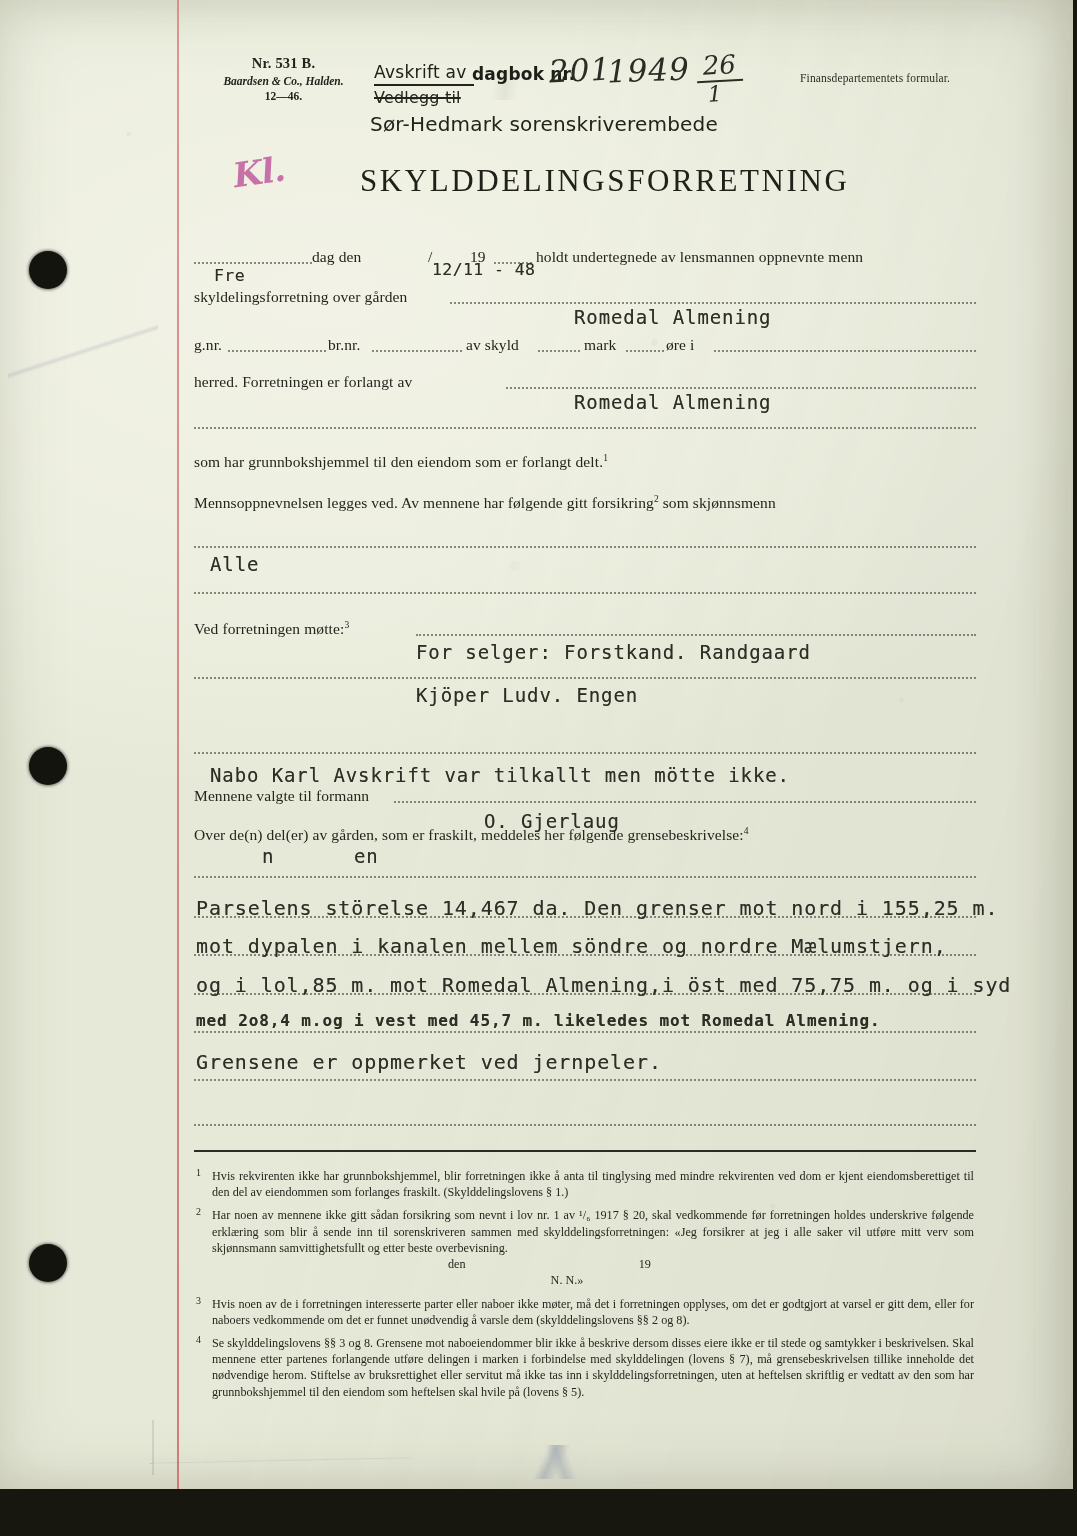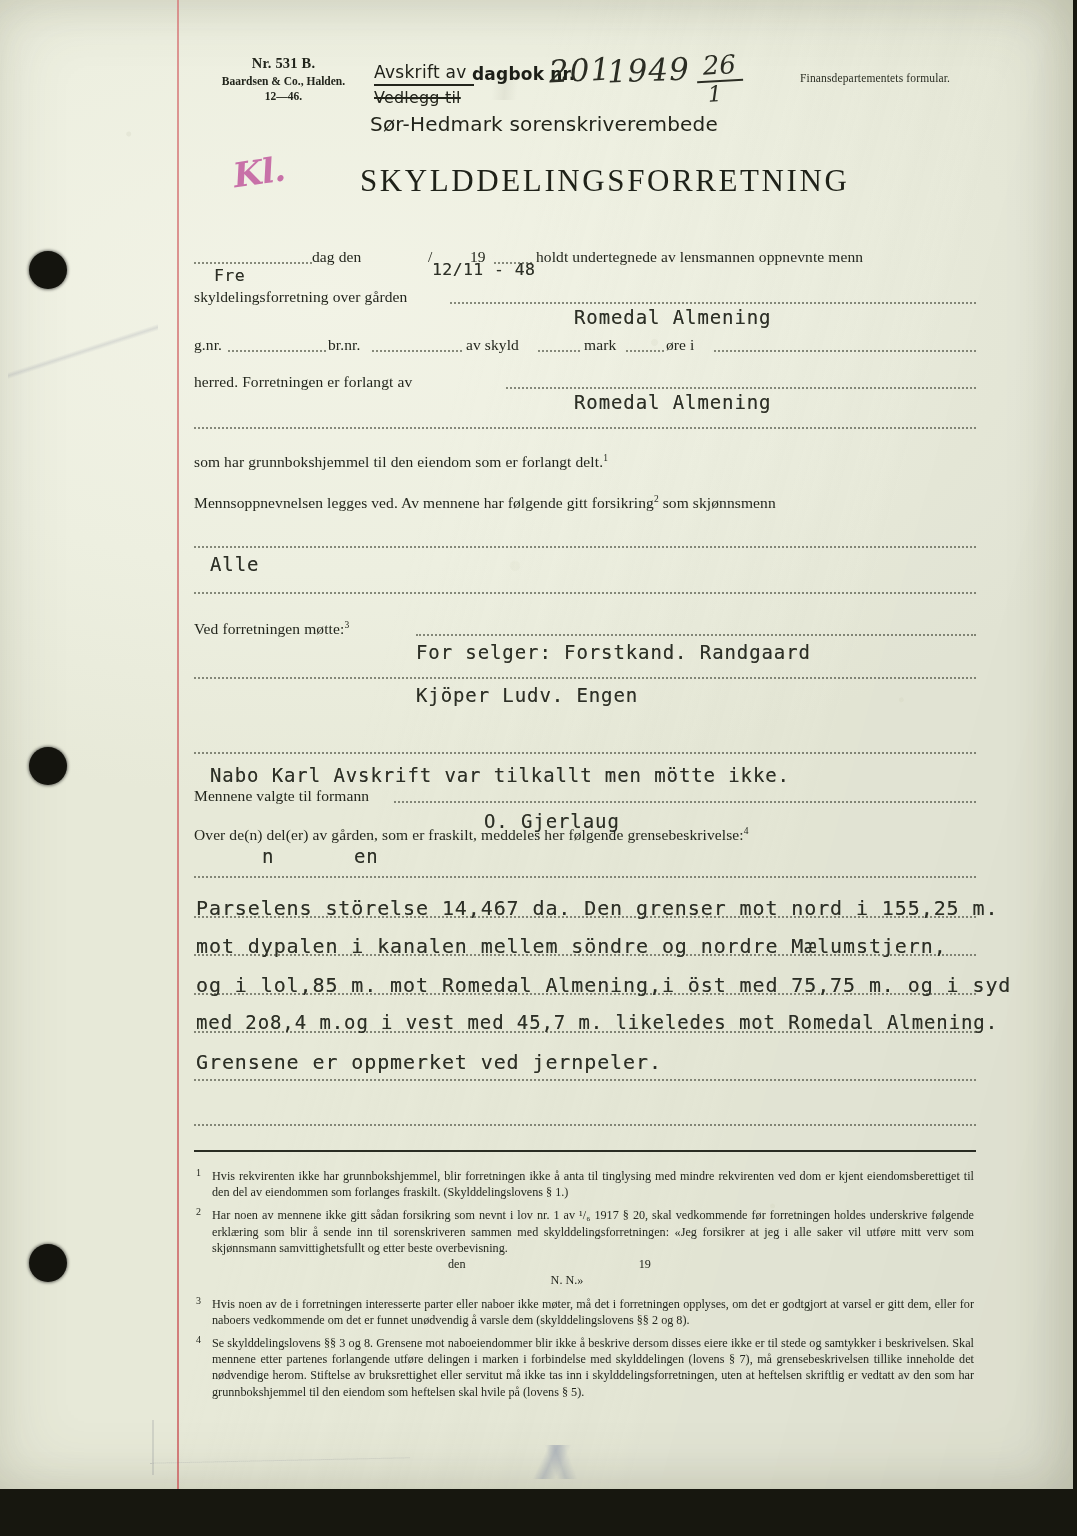--- a/index.html
+++ b/index.html
@@ -66,21 +66,21 @@
                   linear-gradient(70deg,transparent 45%,rgba(70,85,135,.42) 50%,transparent 56%);}
   .sc5{left:300px;top:70px;width:320px;height:30px;opacity:.25;
        background:linear-gradient(95deg,transparent 60%,rgba(120,120,100,.4) 64%,transparent 68%);}
 
   
   .printer-block{
     position:absolute;left:196px;top:54px;width:175px;
     text-align:center;color:#22251c;line-height:1.35;
   }
   .printer-block .l1{font-weight:bold;font-size:14.5px;letter-spacing:.2px;}
-  .printer-block .l2{font-weight:bold;font-size:11.5px;letter-spacing:0;}
+  .printer-block .l2{font-weight:bold;font-size:11.5px;letter-spacing:0;font-style:italic;}
   .printer-block .l3{font-weight:bold;font-size:11.5px;}
 
   .dept{
     position:absolute;left:800px;top:72px;
     font-size:11.5px;color:#2a2d22;letter-spacing:.15px;white-space:nowrap;
   }
 
   .avskrift{
     position:absolute;left:374px;top:62px;
     font-family:"DejaVu Sans", sans-serif;font-size:17px;color:#20221a;
@@ -279,21 +279,21 @@
     <div class="dots" style="left:0;top:916px;width:782px;"></div>
     <div class="dots" style="left:0;top:954px;width:782px;"></div>
     <div class="dots" style="left:0;top:993px;width:782px;"></div>
     <div class="dots" style="left:0;top:1031px;width:782px;"></div>
     <div class="dots" style="left:0;top:1079px;width:782px;"></div>
     <div class="dots" style="left:0;top:1124px;width:782px;"></div>
 
     <span class="tw big" style="left:2px;top:896px;font-size:20px;">Parselens störelse 14,467 da. Den grenser mot nord i 155,25 m.</span>
     <span class="tw big" style="left:2px;top:934px;font-size:20px;">mot dypalen i kanalen mellem söndre og nordre Mælumstjern,</span>
     <span class="tw big" style="left:2px;top:973px;font-size:20px;">og i lol,85 m. mot Romedal Almening,i öst med 75,75 m. og i syd</span>
-    <span class="tw big" style="left:2px;top:1011px;font-size:19px;">med 2o8,4 m.og i vest med 45,7 m. likeledes mot Romedal Almening.</span>
+    <span class="tw big" style="left:2px;top:1011px;font-size:16px;font-weight:bold;">med 2o8,4 m.og i vest med 45,7 m. likeledes mot Romedal Almening.</span>
     <span class="tw big" style="left:2px;top:1050px;font-size:20px;">Grensene er oppmerket ved jernpeler.</span>
 
     <div class="solid-rule" style="left:0;top:1150px;width:782px;"></div>
   </div>
 
   <div class="footnotes">
 
     <div class="fn">
       <span class="mark">1</span>
       <p>Hvis rekvirenten ikke har grunnbokshjemmel, blir forretningen ikke å anta til tinglysing med mindre rekvirenten ved dom er kjent eiendomsberettiget til den del av eiendommen som forlanges fraskilt. (Skylddelingslovens § 1.)</p>

